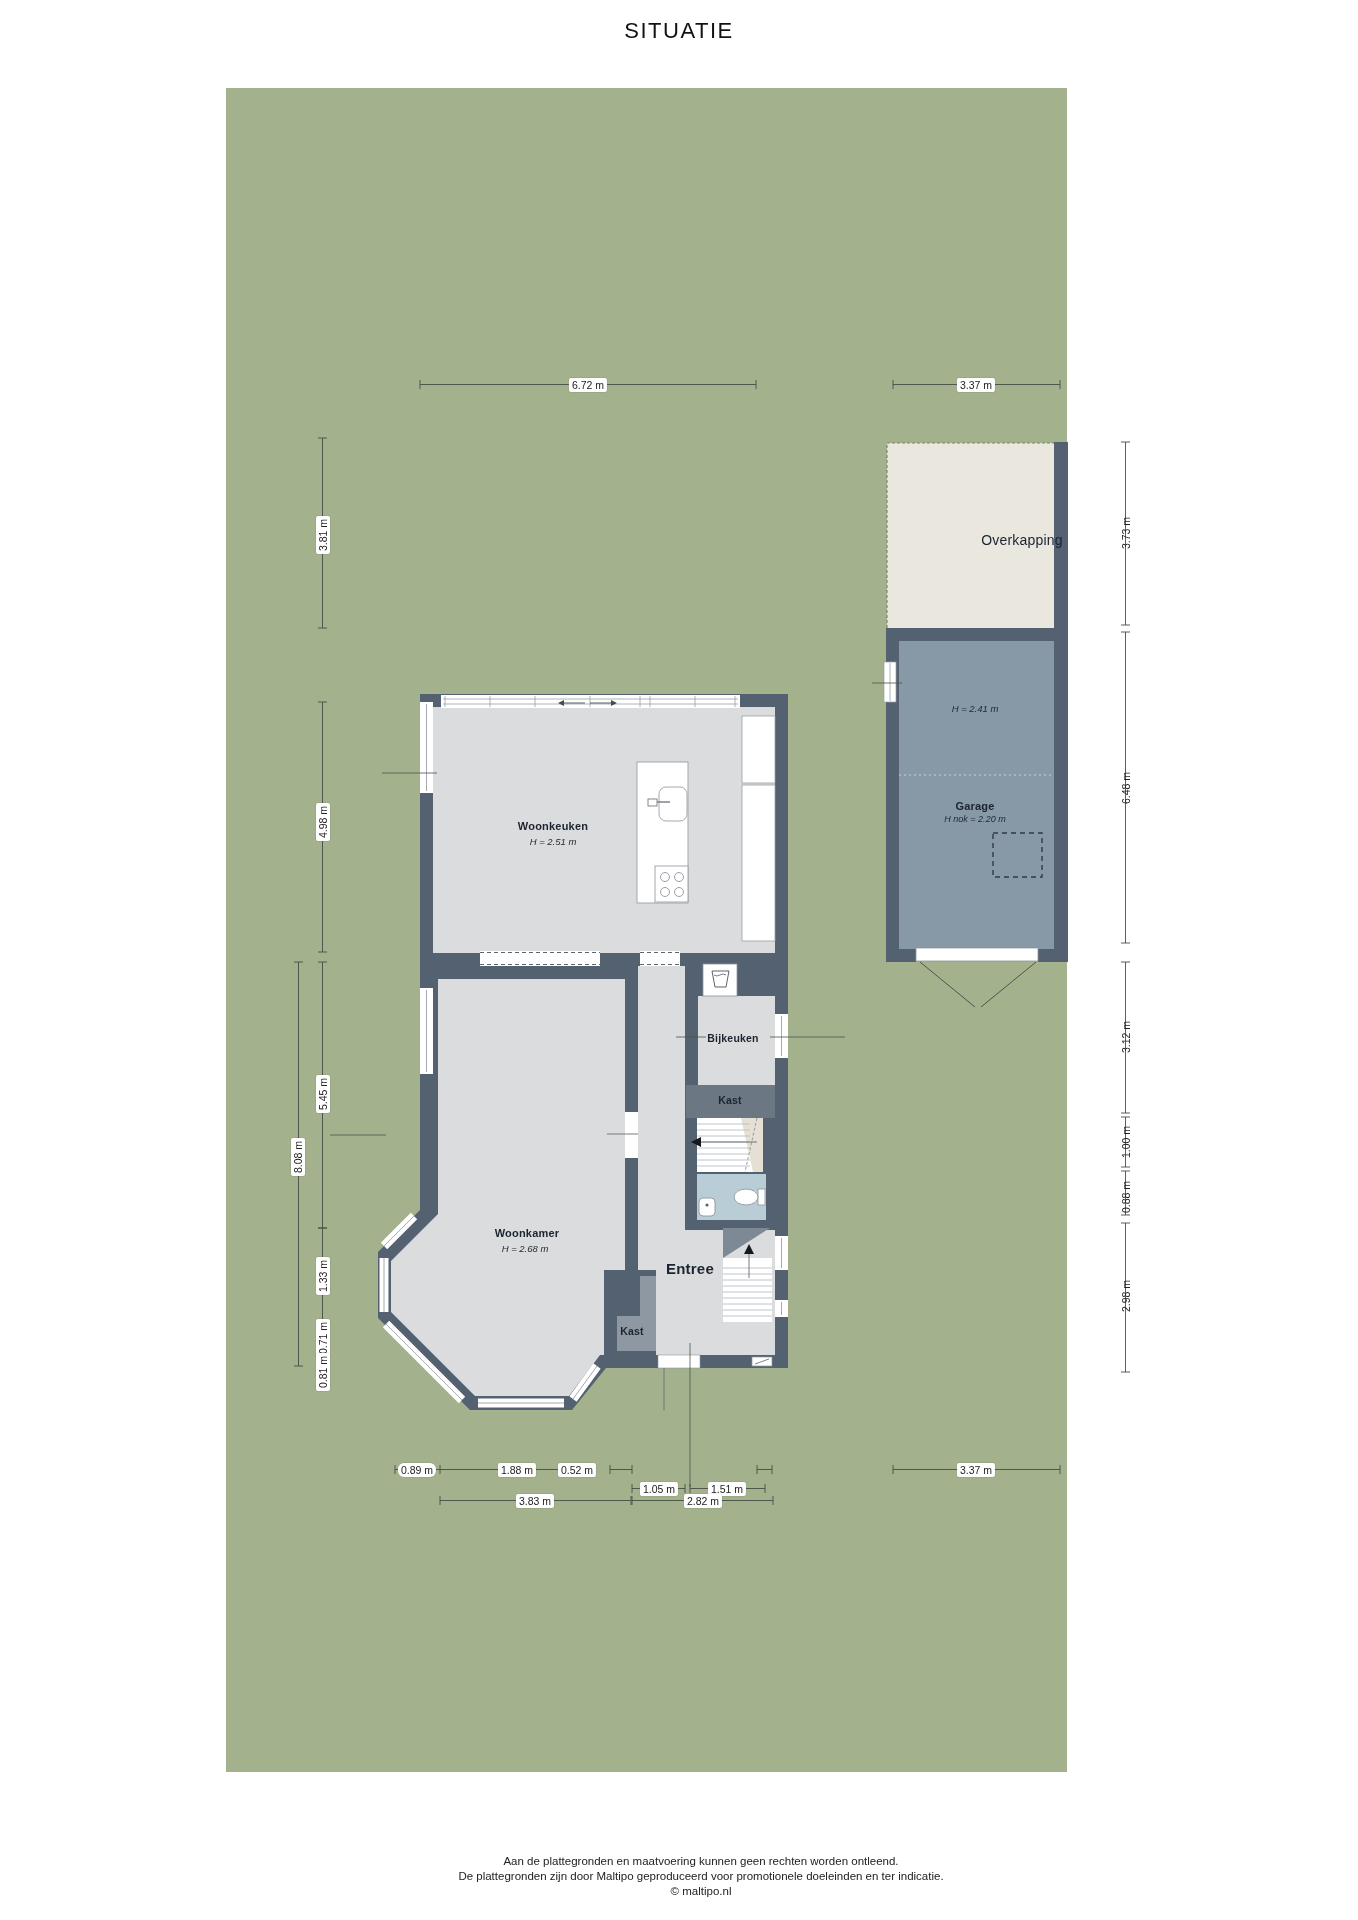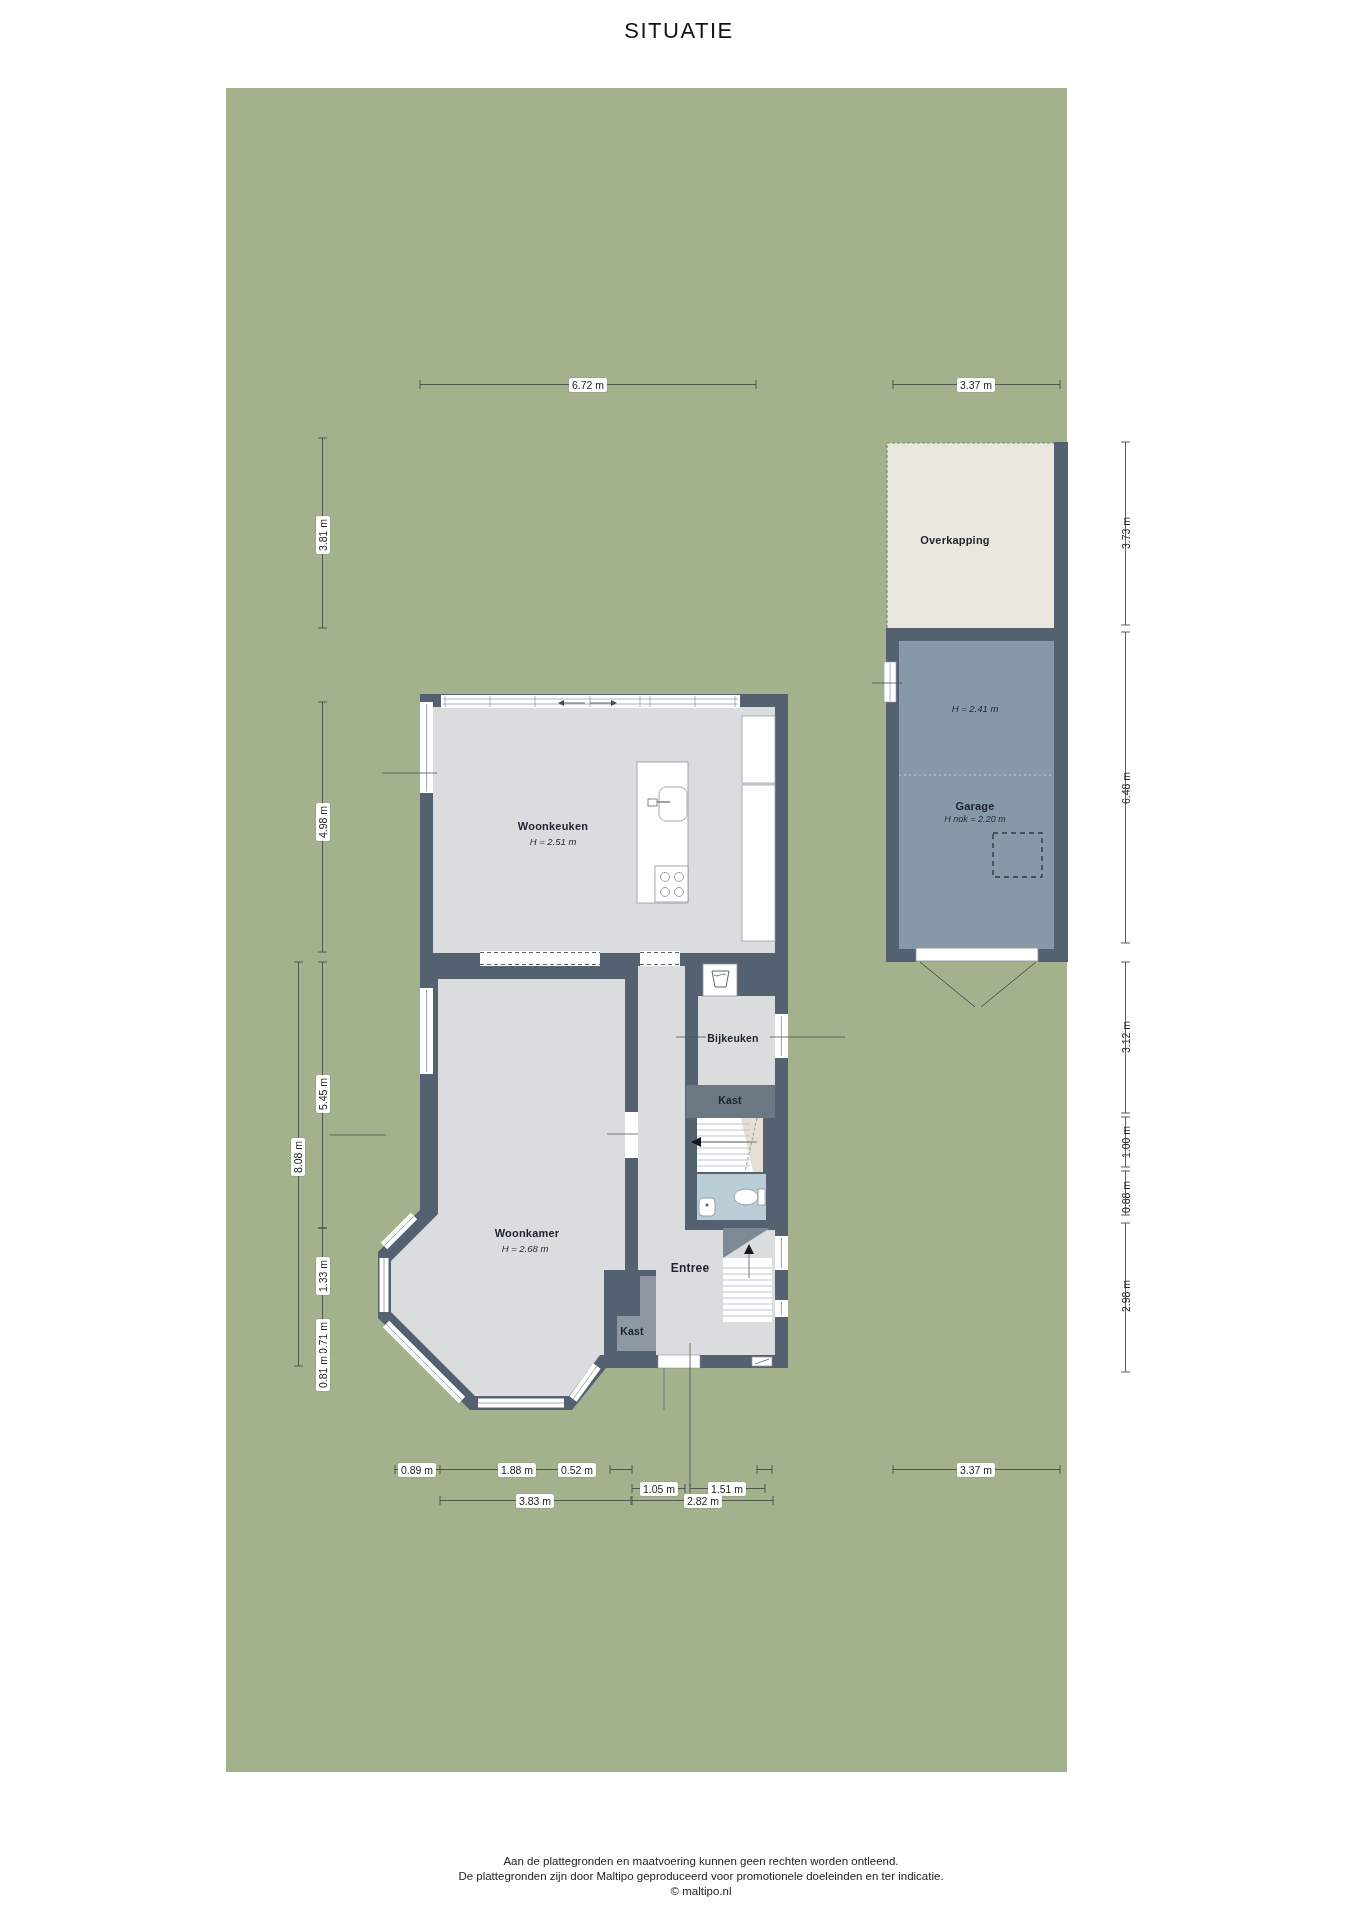--- a/index.html
+++ b/index.html
@@ -227,45 +227,45 @@
     </g>
   </svg>
 
   <div class="lbl room-name" style="left:553px;top:826px;">Woonkeuken</div>
   <div class="lbl room-sub" style="left:553px;top:841px;">H = 2.51 m</div>
   <div class="lbl room-name" style="left:527px;top:1233px;">Woonkamer</div>
   <div class="lbl room-sub" style="left:525px;top:1248px;">H = 2.68 m</div>
   <div class="lbl room-name" style="left:733px;top:1038px;font-size:10.5px;">Bijkeuken</div>
   <div class="lbl room-name" style="left:730px;top:1100px;font-size:10.5px;">Kast</div>
   <div class="lbl room-name" style="left:632px;top:1331px;font-size:10.5px;">Kast</div>
-  <div class="lbl room-name" style="left:690px;top:1268px;font-size:12px;">Entree</div>
+  <div class="lbl room-name" style="left:690px;top:1268px;font-size:15px;">Entree</div>
   <div class="lbl room-sub" style="left:975px;top:708px;">H = 2.41 m</div>
   <div class="lbl room-name" style="left:975px;top:806px;">Garage</div>
   <div class="lbl room-sub" style="left:975px;top:819px;font-size:9px;">H nok = 2.20 m</div>
-  <div class="lbl room-name" style="left:955px;top:540px;font-size:11px;font-weight:700;">Overkapping</div>
+  <div class="lbl room-name" style="left:1022px;top:540px;font-size:14px;font-weight:400;">Overkapping</div>
 
   <div class="lbl dim" style="left:588px;top:385px;">6.72 m</div>
   <div class="lbl dim" style="left:976px;top:385px;">3.37 m</div>
 
   <div class="lbl dim vert" style="left:323px;top:535px;">3.81 m</div>
   <div class="lbl dim vert" style="left:323px;top:822px;">4.98 m</div>
   <div class="lbl dim vert" style="left:323px;top:1094px;">5.45 m</div>
   <div class="lbl dim vert" style="left:298px;top:1157px;">8.08 m</div>
   <div class="lbl dim vert" style="left:323px;top:1276px;">1.33 m</div>
   <div class="lbl dim vert" style="left:323px;top:1338px;">0.71 m</div>
   <div class="lbl dim vert" style="left:323px;top:1372px;">0.81 m</div>
 
   <div class="lbl dim nobox vert" style="left:1126px;top:533px;">3.73 m</div>
   <div class="lbl dim nobox vert" style="left:1126px;top:788px;">6.48 m</div>
   <div class="lbl dim nobox vert" style="left:1126px;top:1037px;">3.12 m</div>
   <div class="lbl dim nobox vert" style="left:1126px;top:1142px;">1.00 m</div>
   <div class="lbl dim nobox vert" style="left:1126px;top:1197px;">0.88 m</div>
   <div class="lbl dim nobox vert" style="left:1126px;top:1296px;">2.98 m</div>
 
-  <div class="lbl dim" style="left:417px;top:1470px;">0.89 m</div>
+  <div class="lbl dim" style="left:417px;top:1470px;border-radius:6px;">0.89 m</div>
   <div class="lbl dim" style="left:517px;top:1470px;">1.88 m</div>
   <div class="lbl dim" style="left:577px;top:1470px;">0.52 m</div>
   <div class="lbl dim" style="left:659px;top:1489px;">1.05 m</div>
   <div class="lbl dim" style="left:727px;top:1489px;">1.51 m</div>
   <div class="lbl dim" style="left:535px;top:1501px;">3.83 m</div>
   <div class="lbl dim" style="left:703px;top:1501px;">2.82 m</div>
   <div class="lbl dim" style="left:976px;top:1470px;">3.37 m</div>
 
   <div class="footer">
     <div>Aan de plattegronden en maatvoering kunnen geen rechten worden ontleend.</div>

